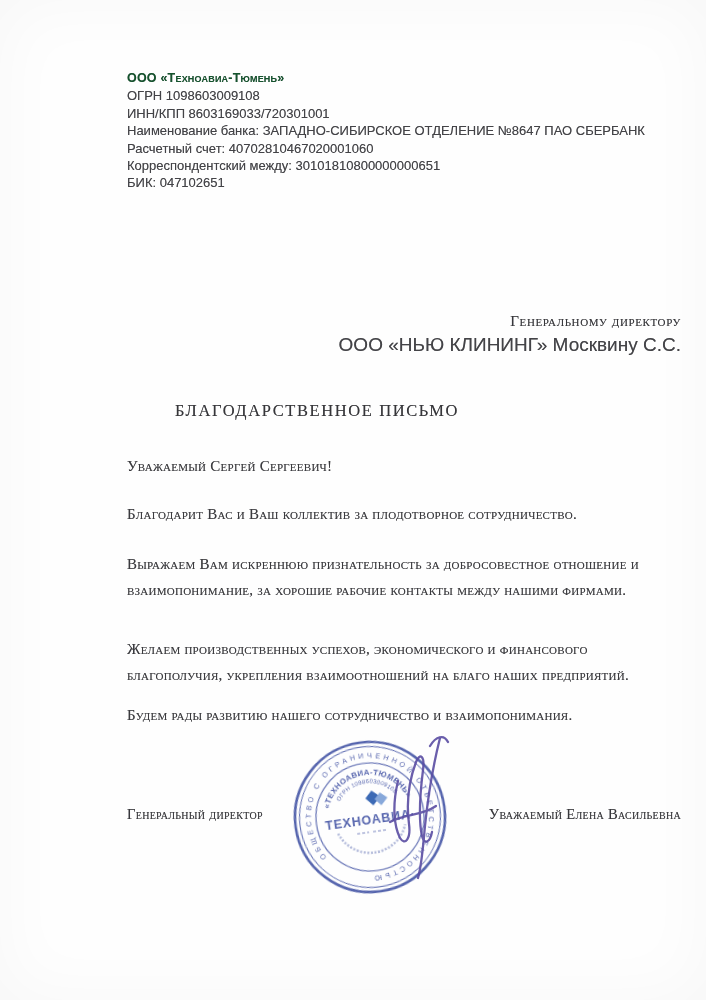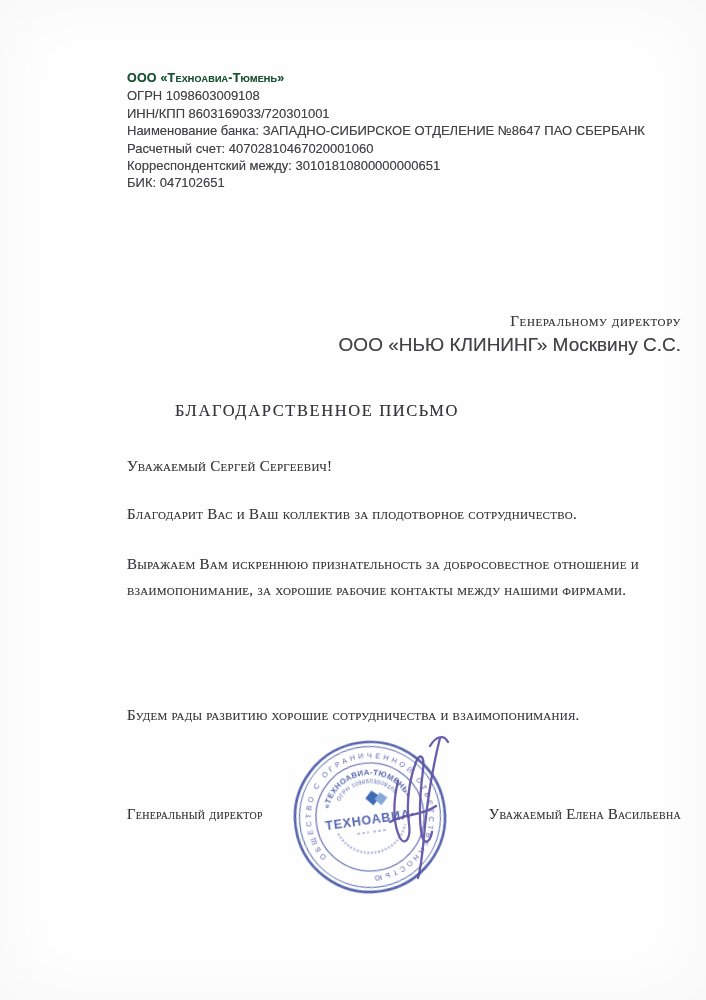--- a/index.html
+++ b/index.html
@@ -99,21 +99,22 @@
   <div class="addressee scan-text">
     <div class="pos">Генеральному директору</div>
     <div class="who">ООО «НЬЮ КЛИНИНГ» Москвину С.С.</div>
   </div>
 
   <div class="title scan-text">БЛАГОДАРСТВЕННОЕ ПИСЬМО</div>
 
   <div class="bodyblock salutation scan-text">Уважаемый Сергей Сергеевич!</div>
   <div class="bodyblock p1 scan-text">Благодарит Вас и Ваш коллектив за плодотворное сотрудничество.</div>
   <div class="bodyblock p2 scan-text">Выражаем Вам искреннюю признательность за добросовестное отношение и взаимопонимание, за хорошие рабочие контакты между нашими фирмами.</div>
-  <div class="bodyblock p4 scan-text">Будем рады развитию хорошие сотрудничества и взаимопонимания.</div>
+  <div class="bodyblock p3 scan-text">Желаем производственных успехов, экономического и финансового благополучия, укрепления взаимоотношений на благо наших предприятий.</div>
+  <div class="bodyblock p4 scan-text">Будем рады развитию нашего сотрудничество и взаимопонимания.</div>
 
   <div class="signrow scan-text">
     <span>Генеральный директор</span>
     <span>Уважаемый Елена Васильевна</span>
   </div>
 
   <svg class="stamp" viewBox="0 0 170 170">
     <defs>
       <path id="outerArc" d="M36.7,118.8 A59,59 0 1 1 138.5,60.1 A59,59 0 0 1 36.7,118.8"></path>
       <path id="nameArc" d="M45.5,70.6 A42,42 0 0 1 124.5,70.6"></path>

